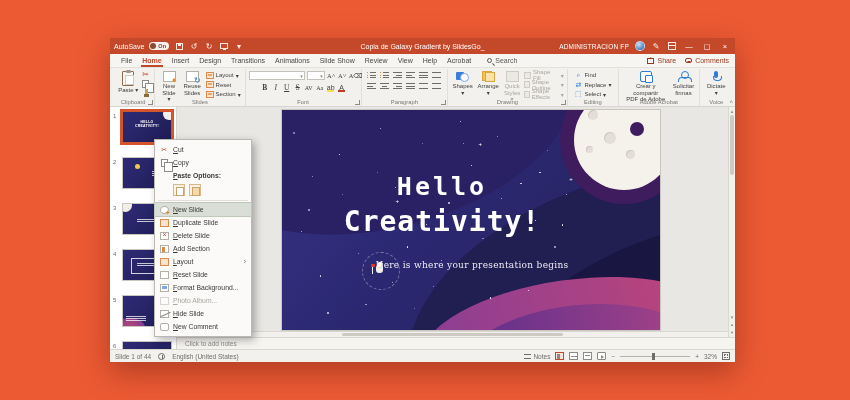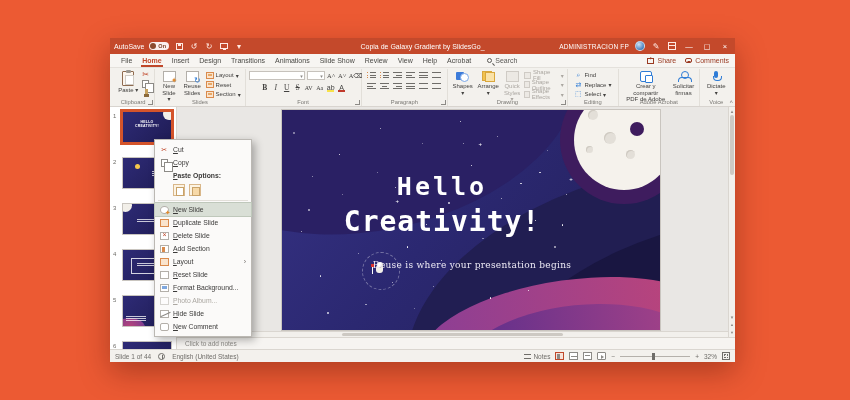--- a/index.html
+++ b/index.html
@@ -603,21 +603,21 @@
           <div class="slide-title">
             <div class="l1">Hello</div>
             <div class="l2">Creativity!</div>
           </div>
           <div class="orbit"></div>
           <div class="astronaut">
             <span class="flag"></span>
             <span class="body"></span>
               <span class="helmet"></span>
           </div>
-          <div class="slide-sub">Reuse is where your presentation begins</div>
+          <div class="slide-sub">Here is where your presentation begins</div>
         </div>
 
         <div class="vscroll">
           <span class="vs-btn" style="top:0;">▴</span>
           <span class="thumbbar"></span>
           <span class="vs-btn" style="bottom:16px;">▾</span>
           <span class="vs-btn" style="bottom:8px;font-size:4px;">▲</span>
           <span class="vs-btn" style="bottom:0;font-size:4px;">▼</span>
         </div>
         <div class="hscroll">

